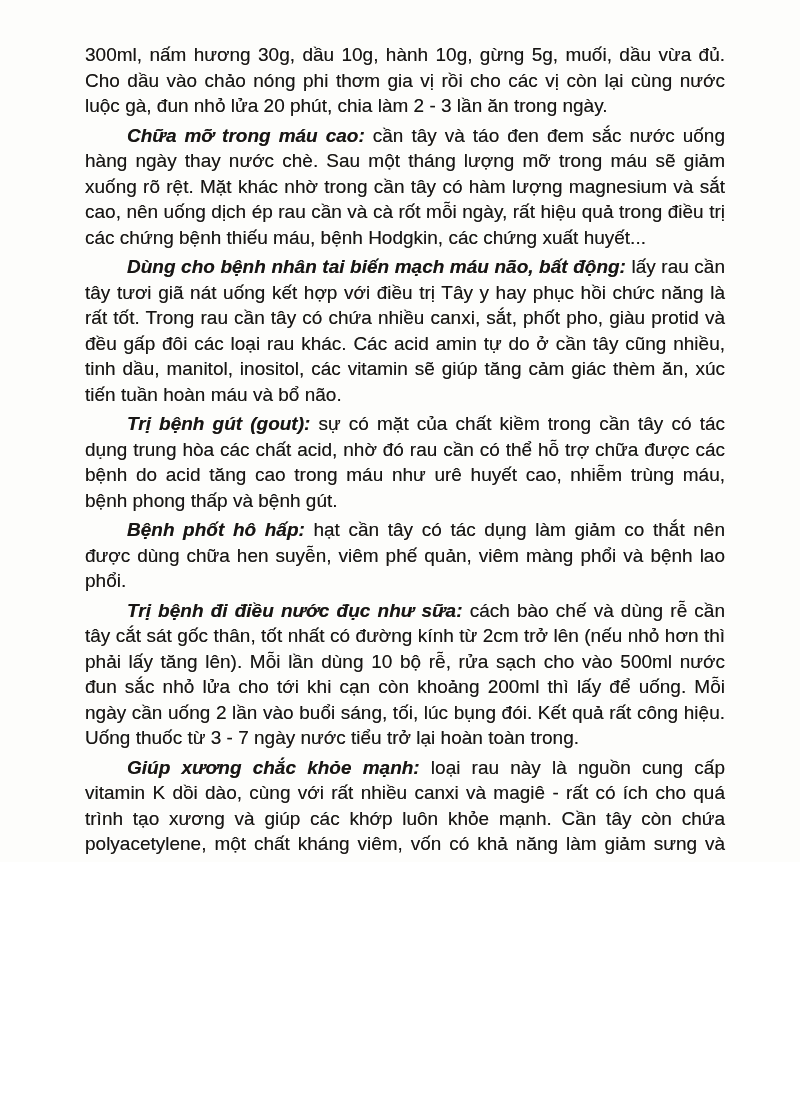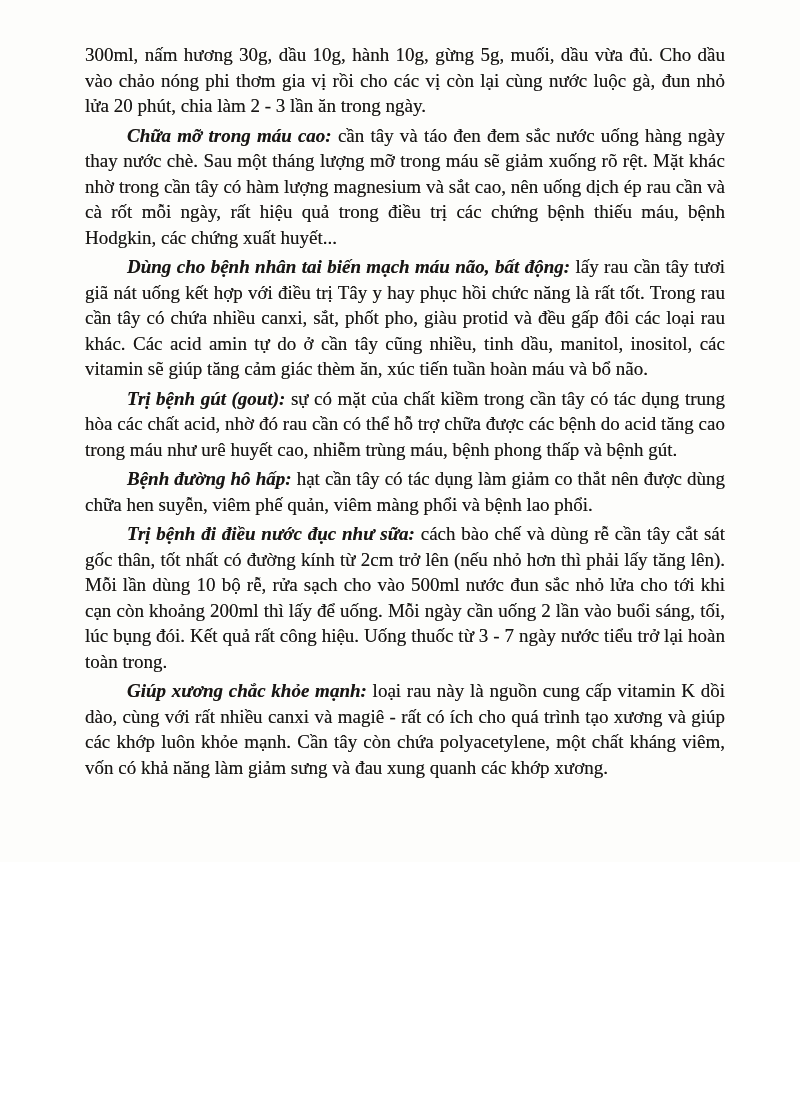--- a/index.html
+++ b/index.html
@@ -6,21 +6,21 @@
     margin: 0;
     padding: 0;
     background: #ffffff;
   }
   .sheet {
     position: relative;
     width: 800px;
     height: 862px;
     background: #fdfdfb;
     overflow: hidden;
-    font-family: Liberation Serif, serif;
+    font-family: Liberation Sans, sans-serif;
     color: #181614;
   }
   .text-block {
     position: absolute;
     left: 85px;
     top: 42px;
     width: 640px;
     font-size: 19px;
     line-height: 25.5px;
     text-align: justify;
@@ -62,21 +62,21 @@
       <span class="para-heading">Dùng cho bệnh nhân tai biến mạch máu não, bất động:</span>
       <span>lấy rau cần tây tươi giã nát uống kết hợp với điều trị Tây y hay phục hồi chức năng là rất tốt. Trong rau cần tây có chứa nhiều canxi, sắt, phốt pho, giàu protid và đều gấp đôi các loại rau khác. Các acid amin tự do ở cần tây cũng nhiều, tinh dầu, manitol, inositol, các vitamin sẽ giúp tăng cảm giác thèm ăn, xúc tiến tuần hoàn máu và bổ não.</span>
     </p>
 
     <p class="para indent">
       <span class="para-heading">Trị bệnh gút (gout):</span>
       <span>sự có mặt của chất kiềm trong cần tây có tác dụng trung hòa các chất acid, nhờ đó rau cần có thể hỗ trợ chữa được các bệnh do acid tăng cao trong máu như urê huyết cao, nhiễm trùng máu, bệnh phong thấp và bệnh gút.</span>
     </p>
 
     <p class="para indent">
-      <span class="para-heading">Bệnh đường hô hấp:</span>
+      <span class="para-heading">Bệnh phốt hô hấp:</span>
       <span>hạt cần tây có tác dụng làm giảm co thắt nên được dùng chữa hen suyễn, viêm phế quản, viêm màng phổi và bệnh lao phổi.</span>
     </p>
 
 
     <p class="para indent">
       <span class="para-heading">Trị bệnh đi điều nước đục như sữa:</span>
       <span>cách bào chế và dùng rễ cần tây cắt sát gốc thân, tốt nhất có đường kính từ 2cm trở lên (nếu nhỏ hơn thì phải lấy tăng lên). Mỗi lần dùng 10 bộ rễ, rửa sạch cho vào 500ml nước đun sắc nhỏ lửa cho tới khi cạn còn khoảng 200ml thì lấy để uống. Mỗi ngày cần uống 2 lần vào buổi sáng, tối, lúc bụng đói. Kết quả rất công hiệu. Uống thuốc từ 3 - 7 ngày nước tiểu trở lại hoàn toàn trong.</span>
     </p>
 
 

